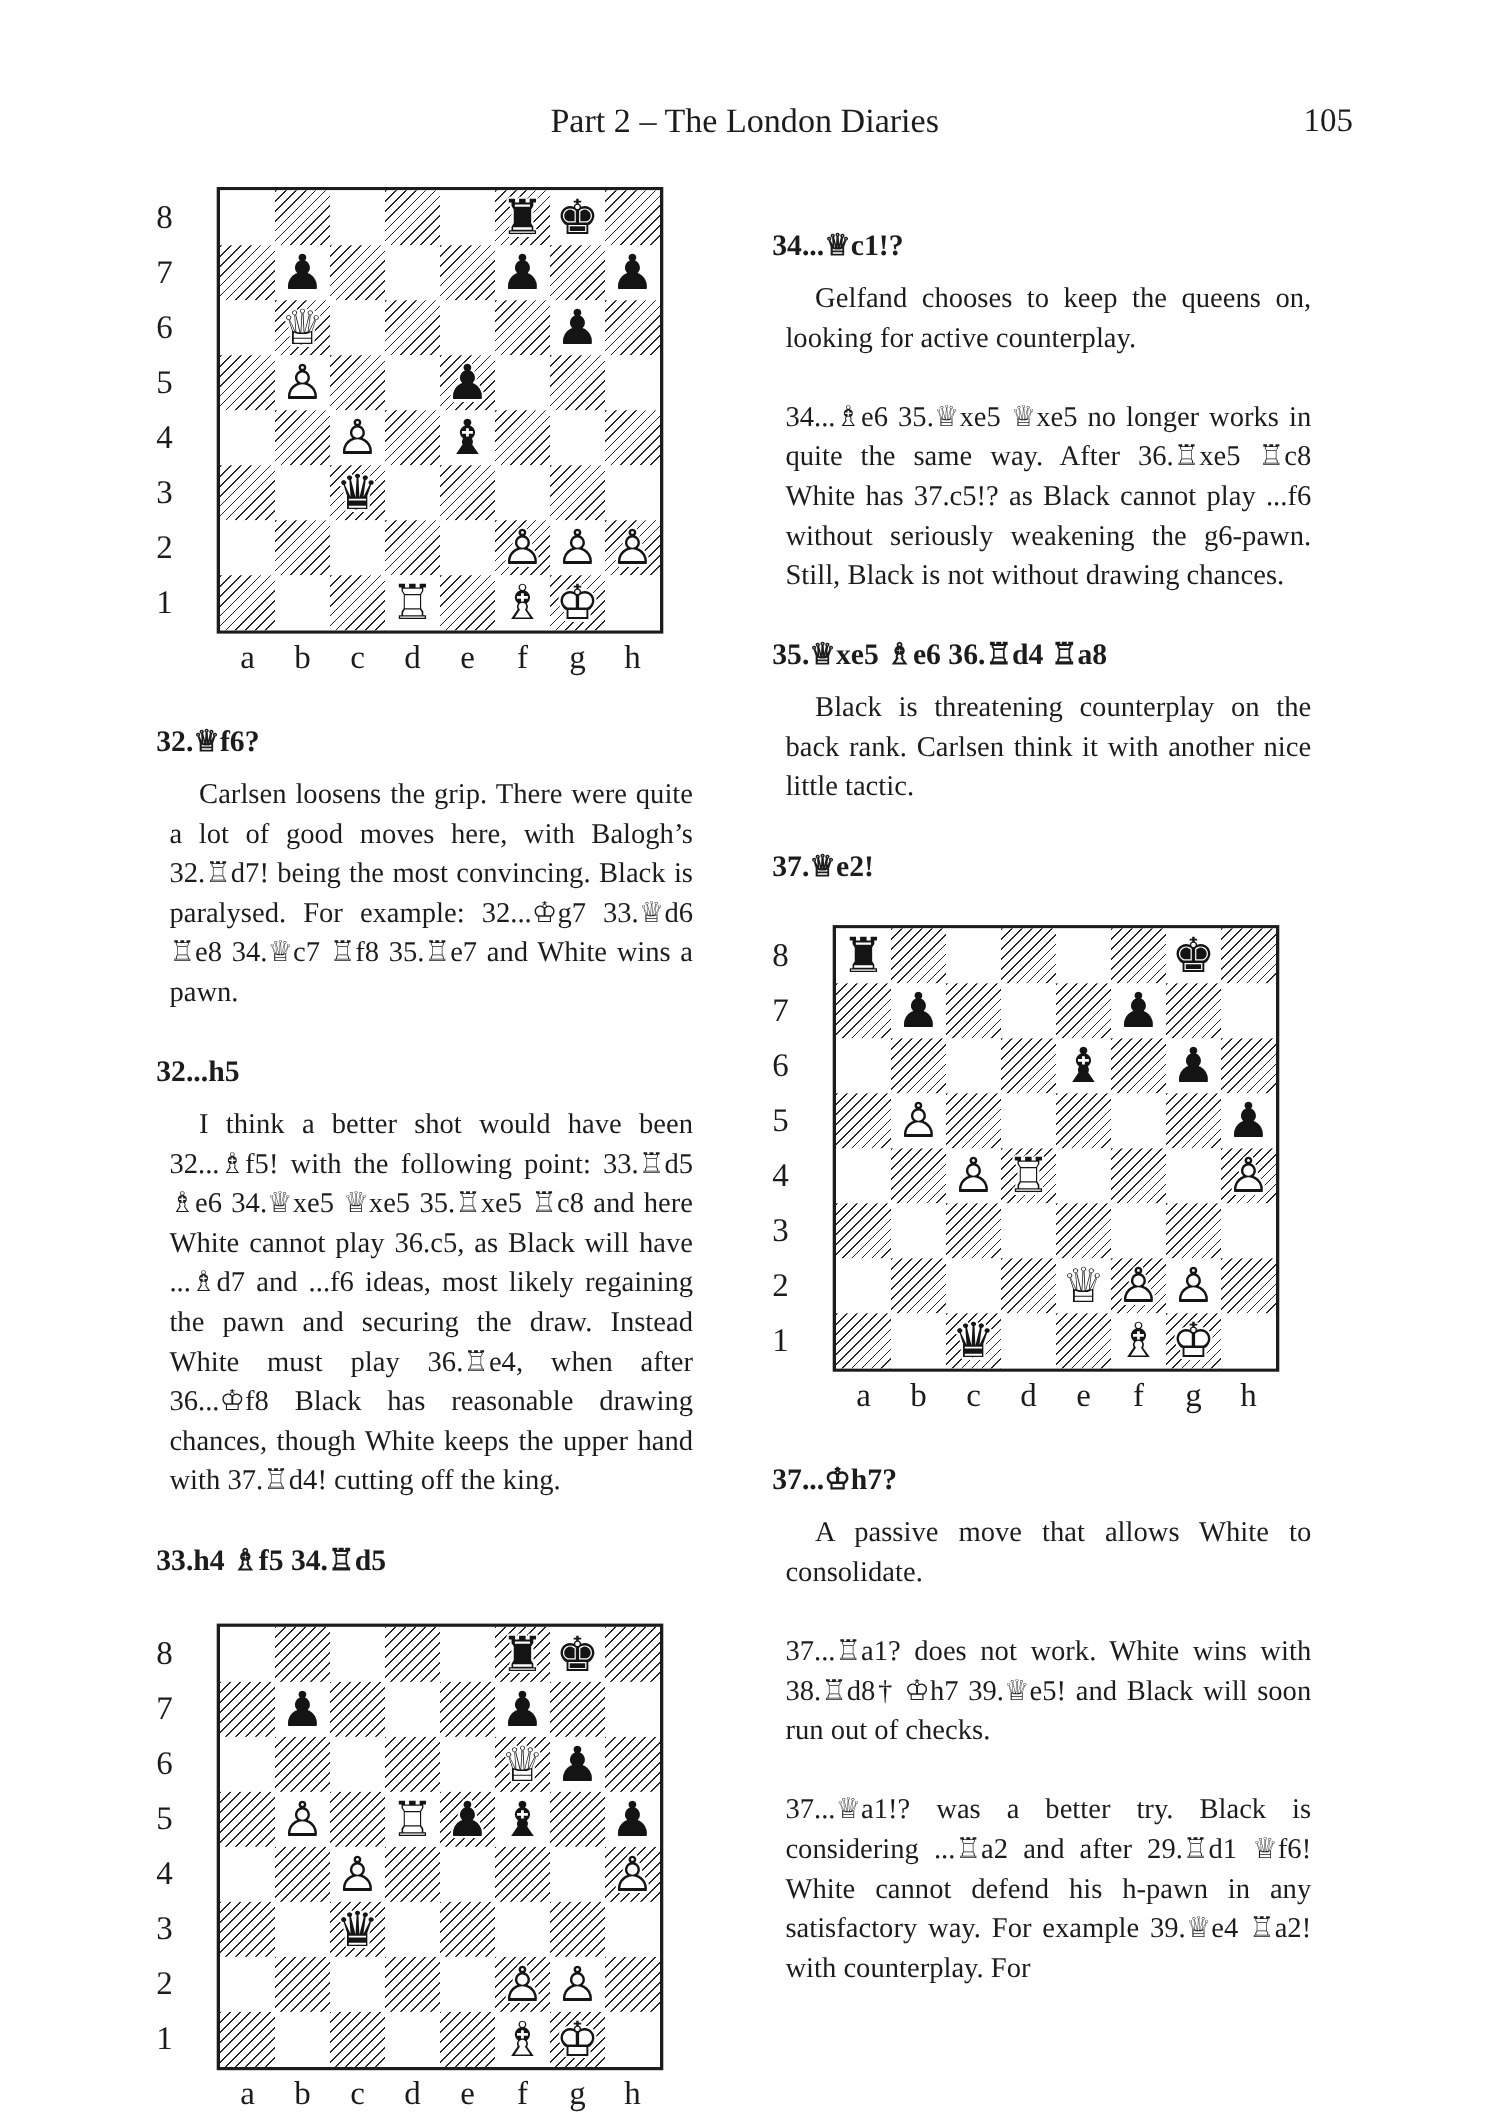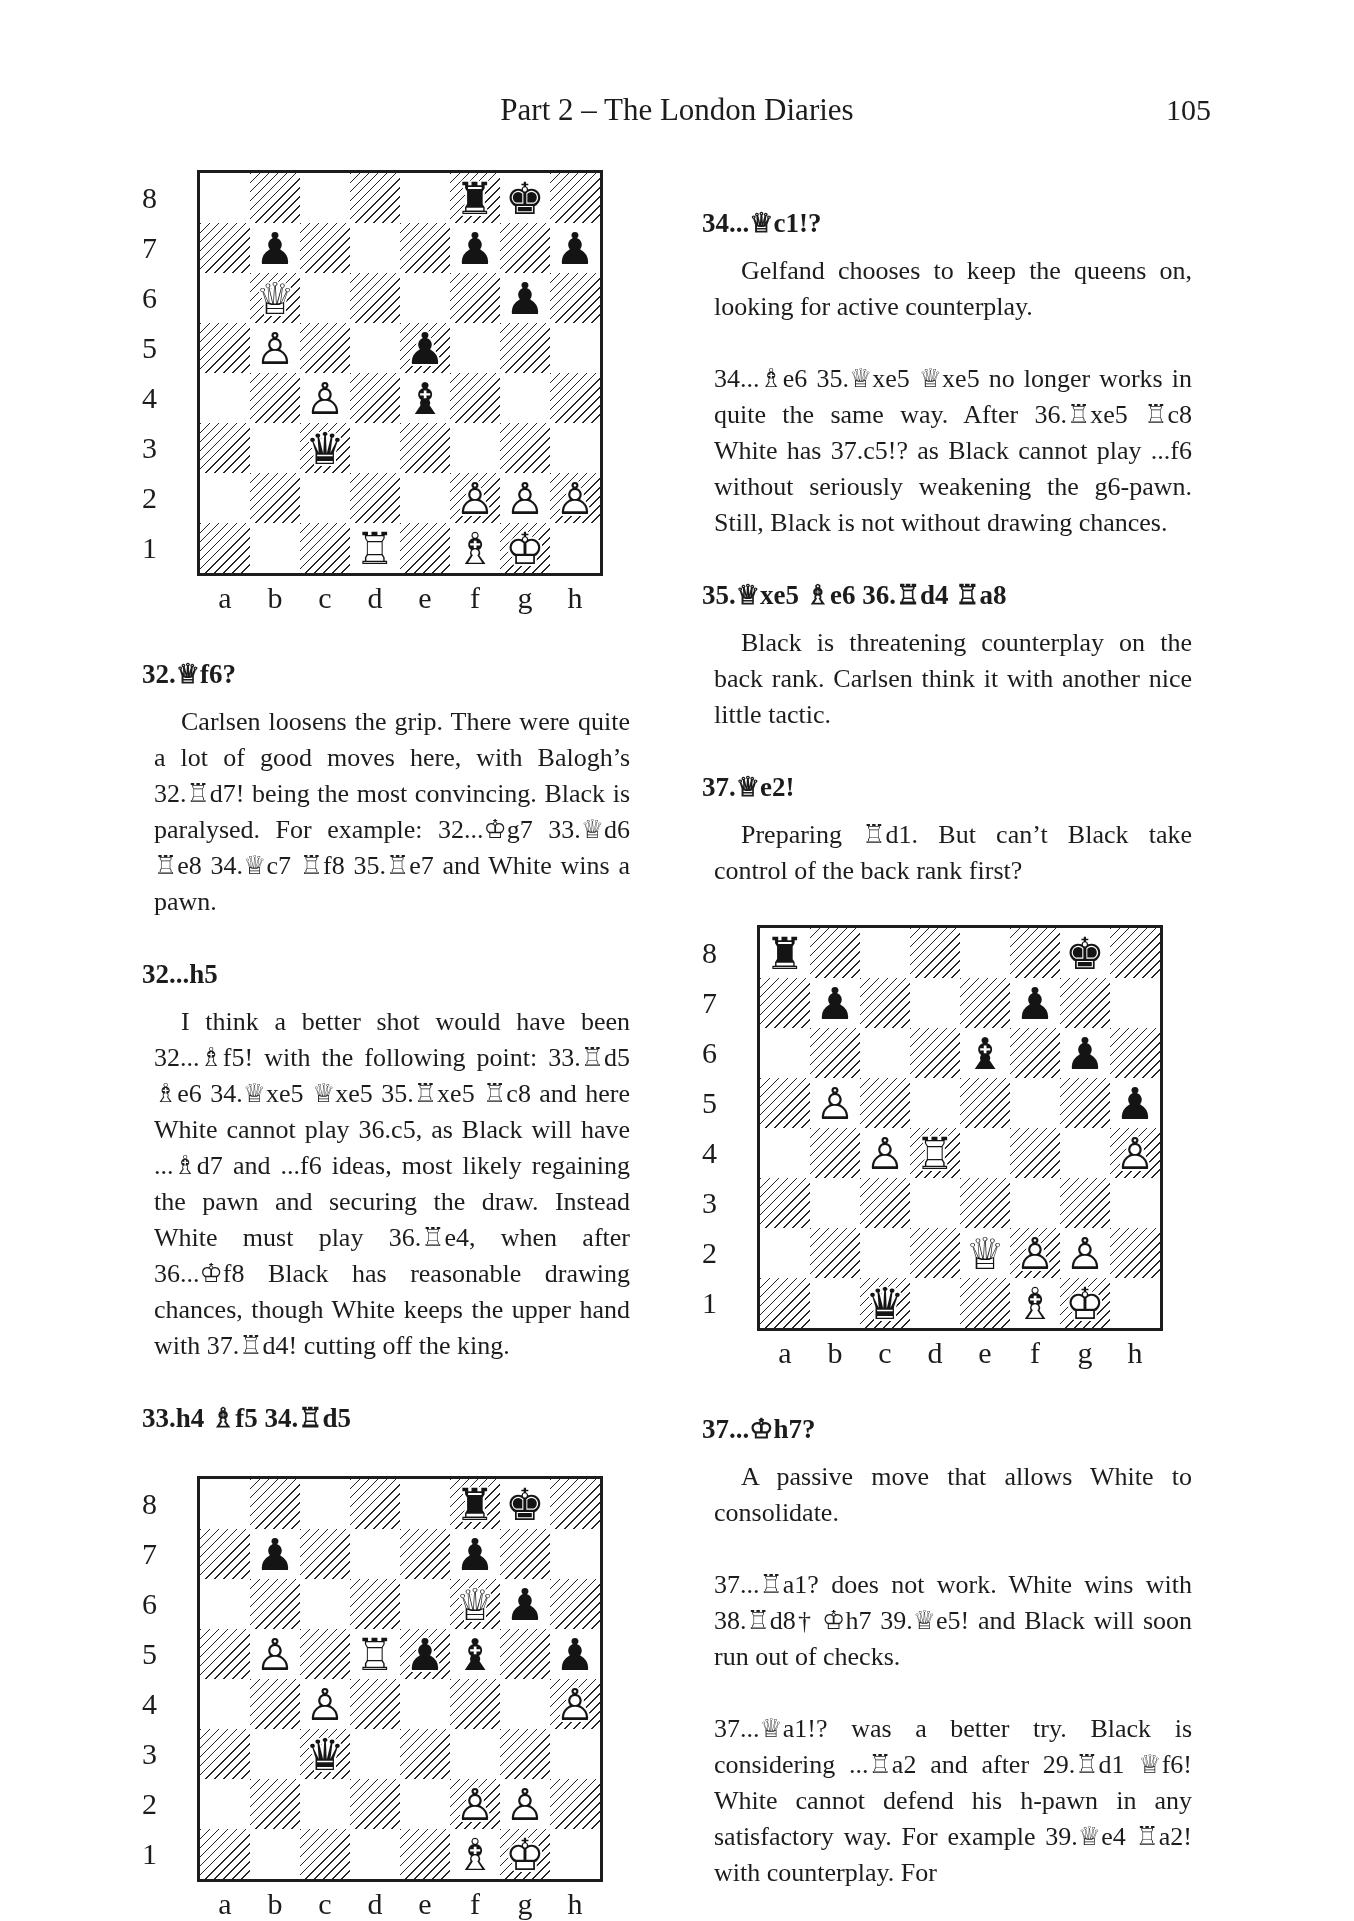--- a/index.html
+++ b/index.html
@@ -5,21 +5,21 @@
   html,body { margin:0; padding:0; background:#ffffff; }
   .page {
     position:relative; width:1354px; height:1921px; background:#ffffff;
     font-family:"Liberation Serif","DejaVu Serif",serif; color:#1c1c1c; overflow:hidden;
   }
   .header-title {
     position:absolute; top:92px; left:0; right:0; text-align:center;
     font-size:31px; line-height:36px;
   }
   .page-number {
-    position:absolute; top:92px; right:143px; font-size:30px; line-height:36px;
+    position:absolute; top:92px; right:124px; font-size:30px; line-height:36px;
   }
   .col { position:absolute; text-align:justify; font-size:26px; line-height:36px; }
   .col-left  { left:142px; top:170px; width:500px; }
   .col-right { left:702px; top:205px; width:502px; }
   .col p { margin:12px;font-family:Liberation Serif, serif; }
   p.indent { text-indent:27px; }
   p.gap { margin-top:36px; }
   h2.mv {
     font-size:27px; font-weight:bold; text-align:left;
     margin:36px 0 0 0; line-height:36px;font-family:Liberation Serif, serif;
@@ -419,21 +419,20 @@
   <div class="col col-right">
 
     <h2 class="mv">34...♕c1!?</h2>
     <p class="indent">Gelfand chooses to keep the queens on, looking for active counterplay.</p>
     <p class="gap">34...♗e6 35.♕xe5 ♕xe5 no longer works in quite the same way. After 36.♖xe5 ♖c8 White has 37.c5!? as Black cannot play ...f6 without seriously weakening the g6-pawn. Still, Black is not without drawing chances.</p>
 
     <h2 class="mv">35.♕xe5 ♗e6 36.♖d4 ♖a8</h2>
     <p class="indent">Black is threatening counterplay on the back rank. Carlsen think it with another nice little tactic.</p>
 
     <h2 class="mv">37.♕e2!</h2>
-    <p class="indent">Preparing ♖d1. But can’t Black take control of the back rank first?</p>
 
     <figure class="diagram d3">
       <div class="ranks">
           <div class="rlab">8</div>
           <div class="rlab">7</div>
           <div class="rlab">6</div>
           <div class="rlab">5</div>
           <div class="rlab">4</div>
           <div class="rlab">3</div>
           <div class="rlab">2</div>

